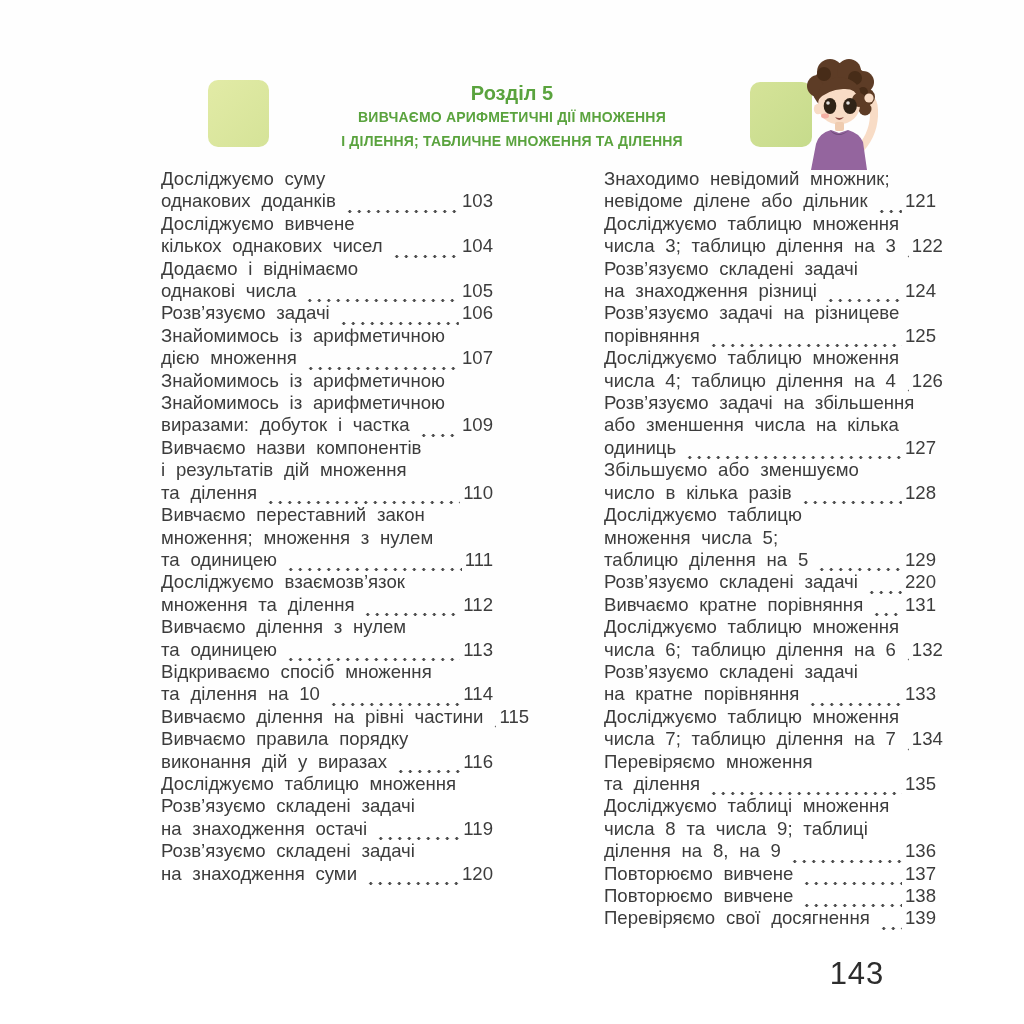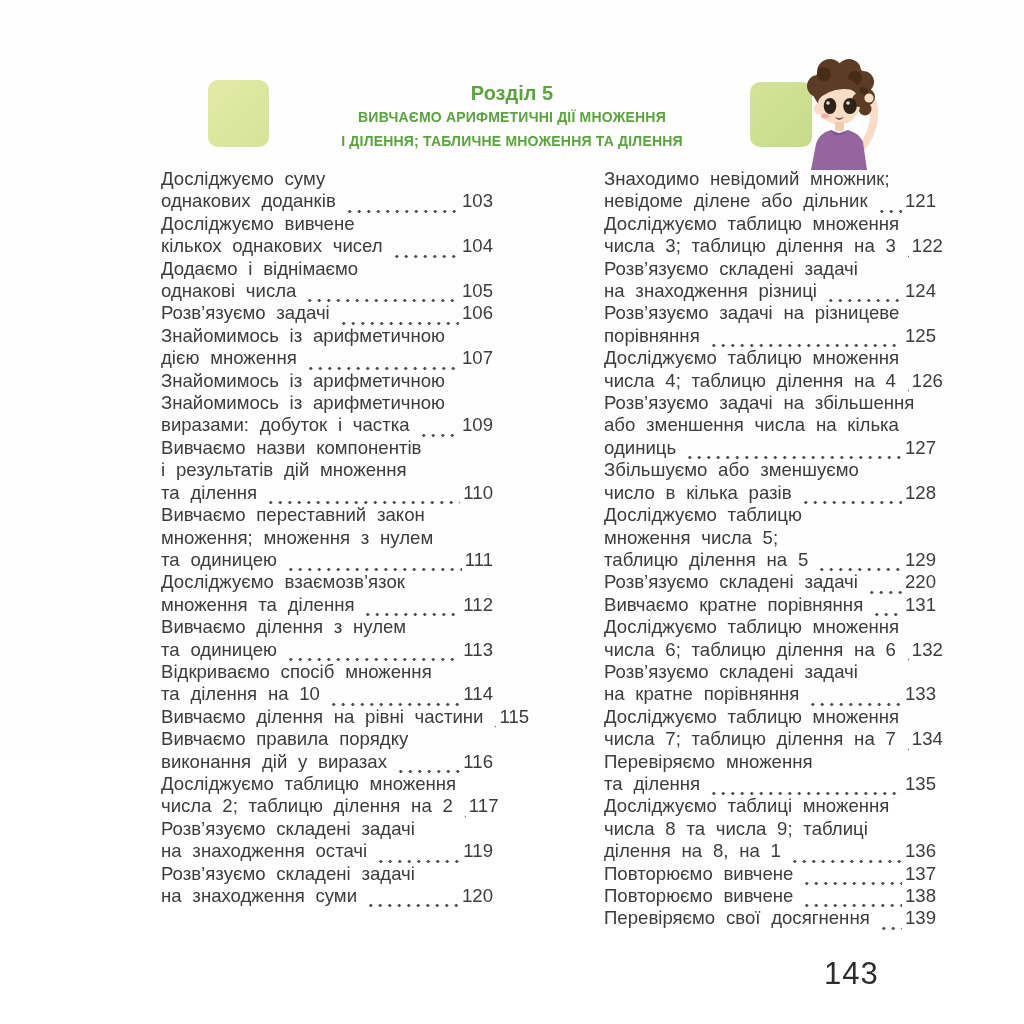--- a/index.html
+++ b/index.html
@@ -38,21 +38,21 @@
   .line.last{display:flex;align-items:flex-end;}
   .txt{flex:0 0 auto;}
   .dots{
     flex:1 1 auto;height:5px;min-width:6px;margin:0 3px 0 7px;
     background-image:radial-gradient(circle, var(--dots_color) 1.35px, rgba(0,0,0,0) 1.7px);
     background-size:9.5px 5px;background-position:2px 1px;background-repeat:repeat-x;
   }
   .pg{flex:0 0 auto;}
 
   .pagenum{
-    position:absolute;left:824px;top:956px;width:66px;text-align:left;
+    position:absolute;left:824px;top:956px;width:66px;text-align:center;
     font-size:31px;color:var(--pagenum_color);letter-spacing:1px;
   }
 </style>
 </head>
 <body>
 
 <div class="page">
 
   <div class="deco-box left"></div>
   <div class="deco-box right"></div>
@@ -209,25 +209,20 @@
       <div class="entry">
         <div class="line"><span class="txt">Вивчаємо правила порядку</span></div>
         <div class="line last">
           <span class="txt">виконання дій у виразах</span>
           <span class="dots"></span>
           <span class="pg">116</span>
         </div>
       </div>
       <div class="entry">
         <div class="line"><span class="txt">Досліджуємо таблицю множення</span></div>
-        <div class="line last">
-          <span class="txt">числа 2; таблицю ділення на 2</span>
-          <span class="dots"></span>
-          <span class="pg">117</span>
-        </div>
       </div>
       <div class="entry">
         <div class="line"><span class="txt">Розв’язуємо складені задачі</span></div>
         <div class="line last">
           <span class="txt">на знаходження остачі</span>
           <span class="dots"></span>
           <span class="pg">119</span>
         </div>
       </div>
       <div class="entry">
@@ -349,21 +344,21 @@
         <div class="line last">
           <span class="txt">та ділення</span>
           <span class="dots"></span>
           <span class="pg">135</span>
         </div>
       </div>
       <div class="entry">
         <div class="line"><span class="txt">Досліджуємо таблиці множення</span></div>
         <div class="line"><span class="txt">числа 8 та числа 9; таблиці</span></div>
         <div class="line last">
-          <span class="txt">ділення на 8, на 1</span>
+          <span class="txt">ділення на 8, на 9</span>
           <span class="dots"></span>
           <span class="pg">136</span>
         </div>
       </div>
       <div class="entry">
         <div class="line last">
           <span class="txt">Повторюємо вивчене</span>
           <span class="dots"></span>
           <span class="pg">137</span>
         </div>

